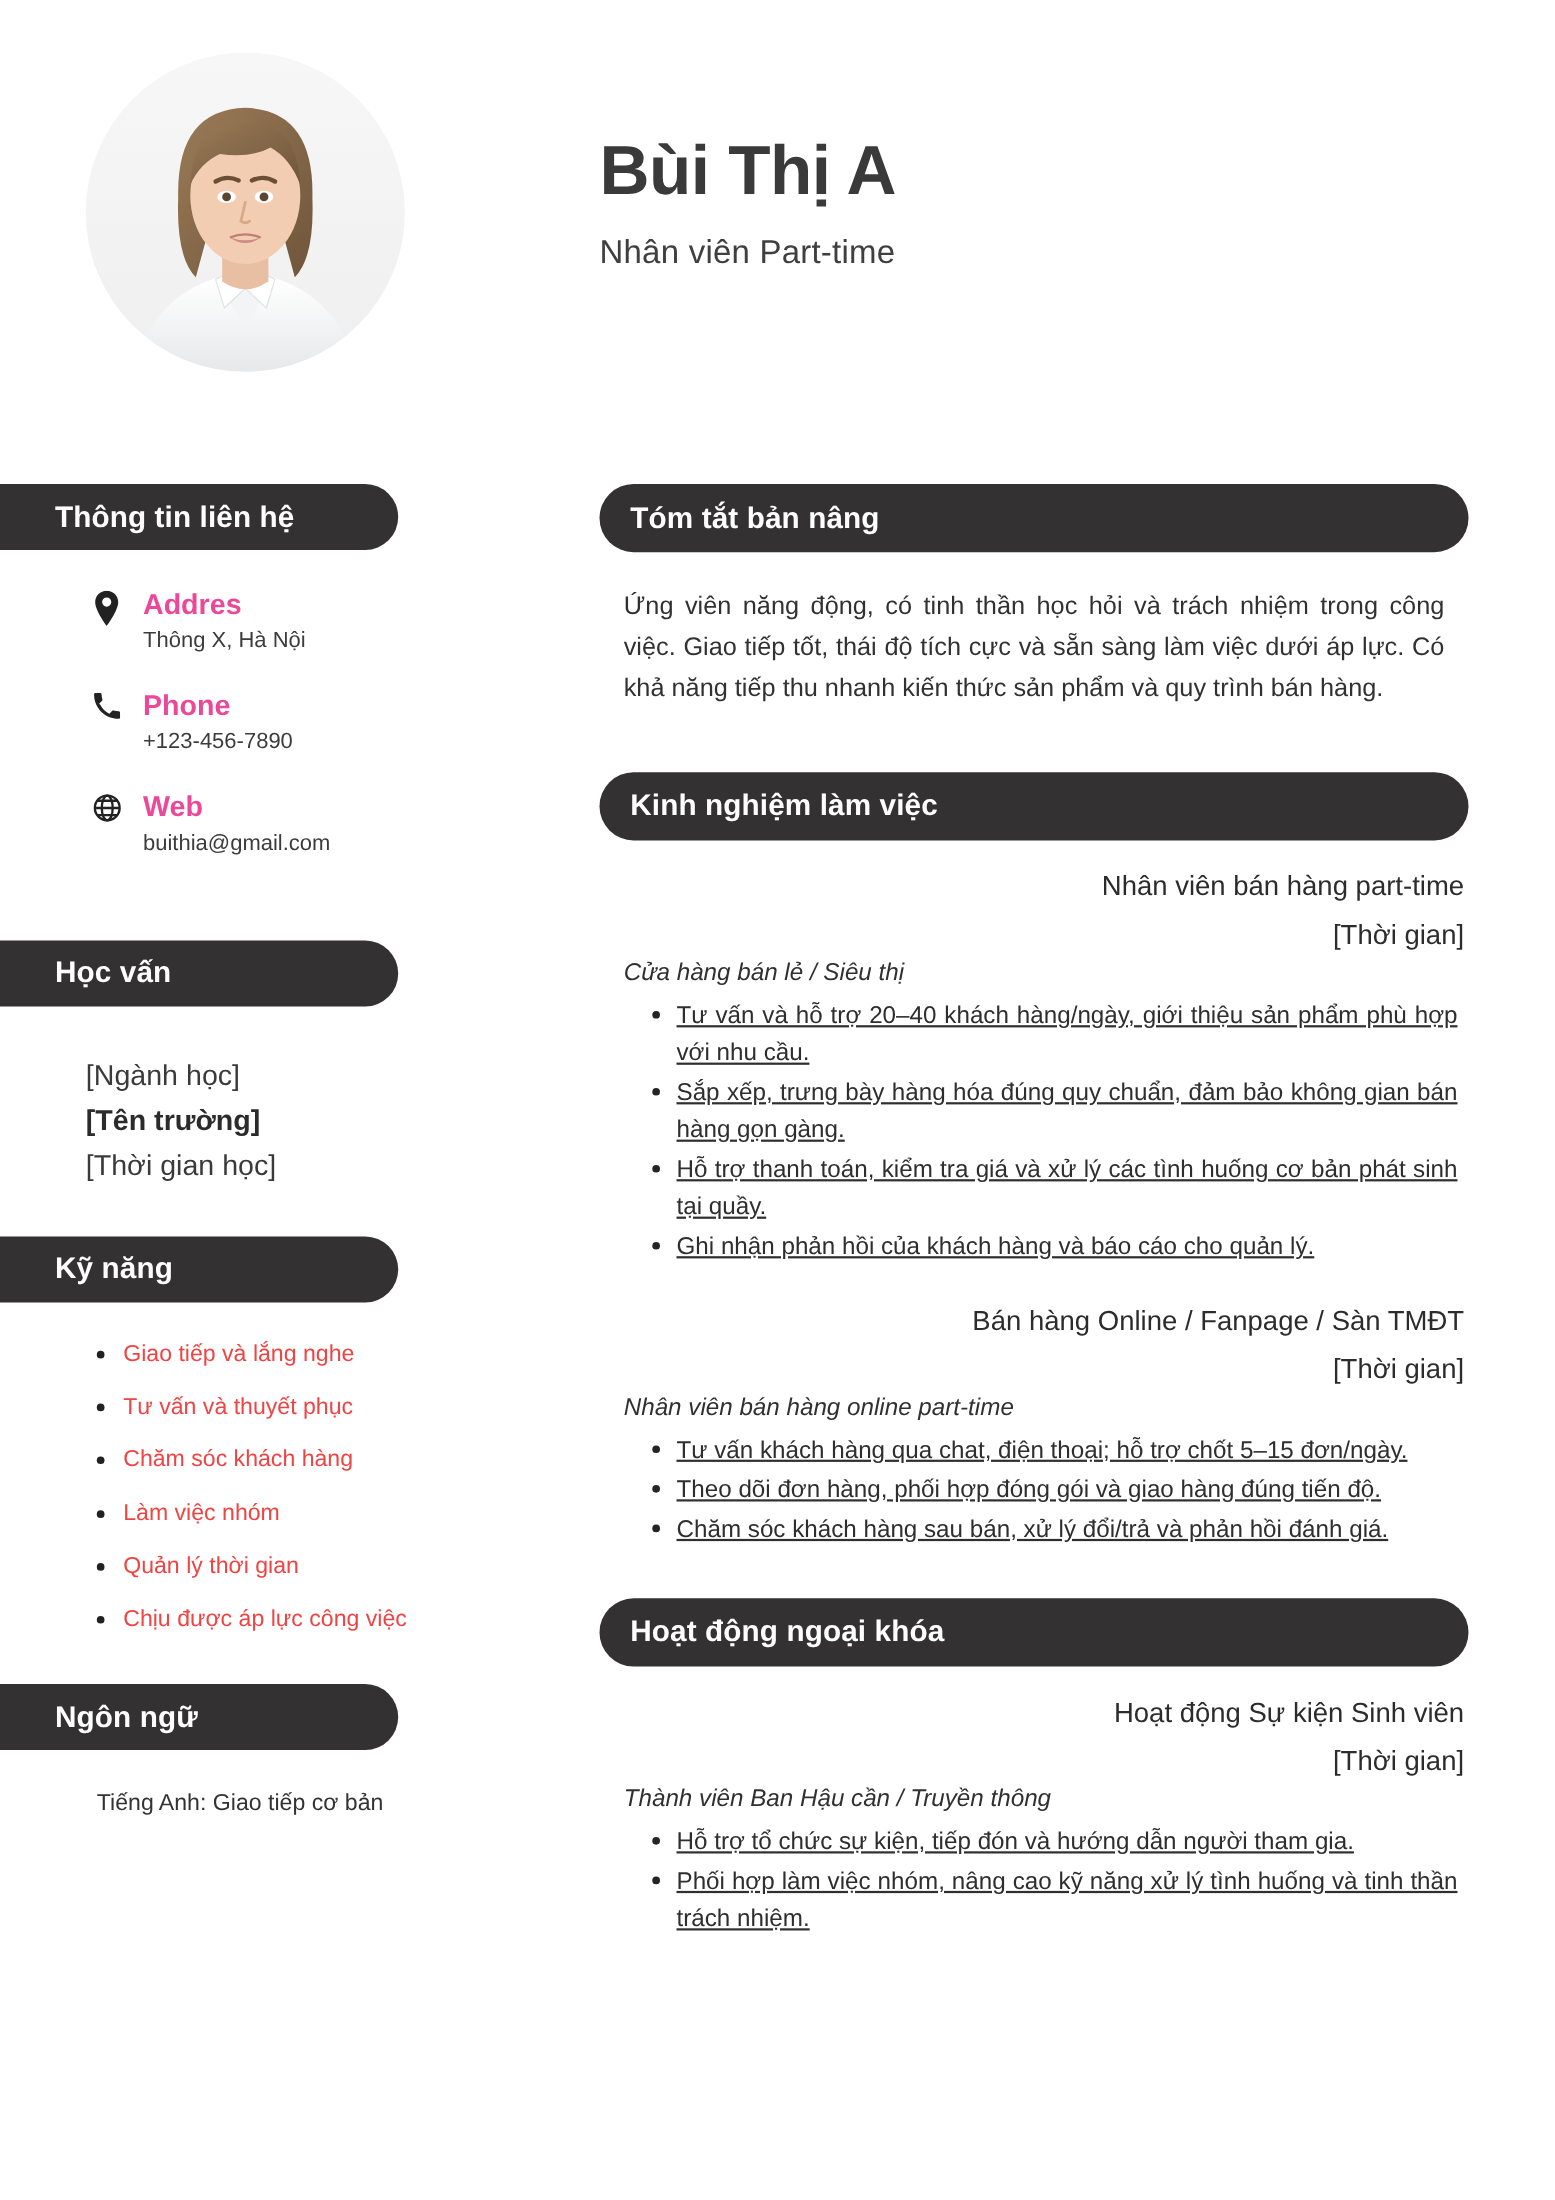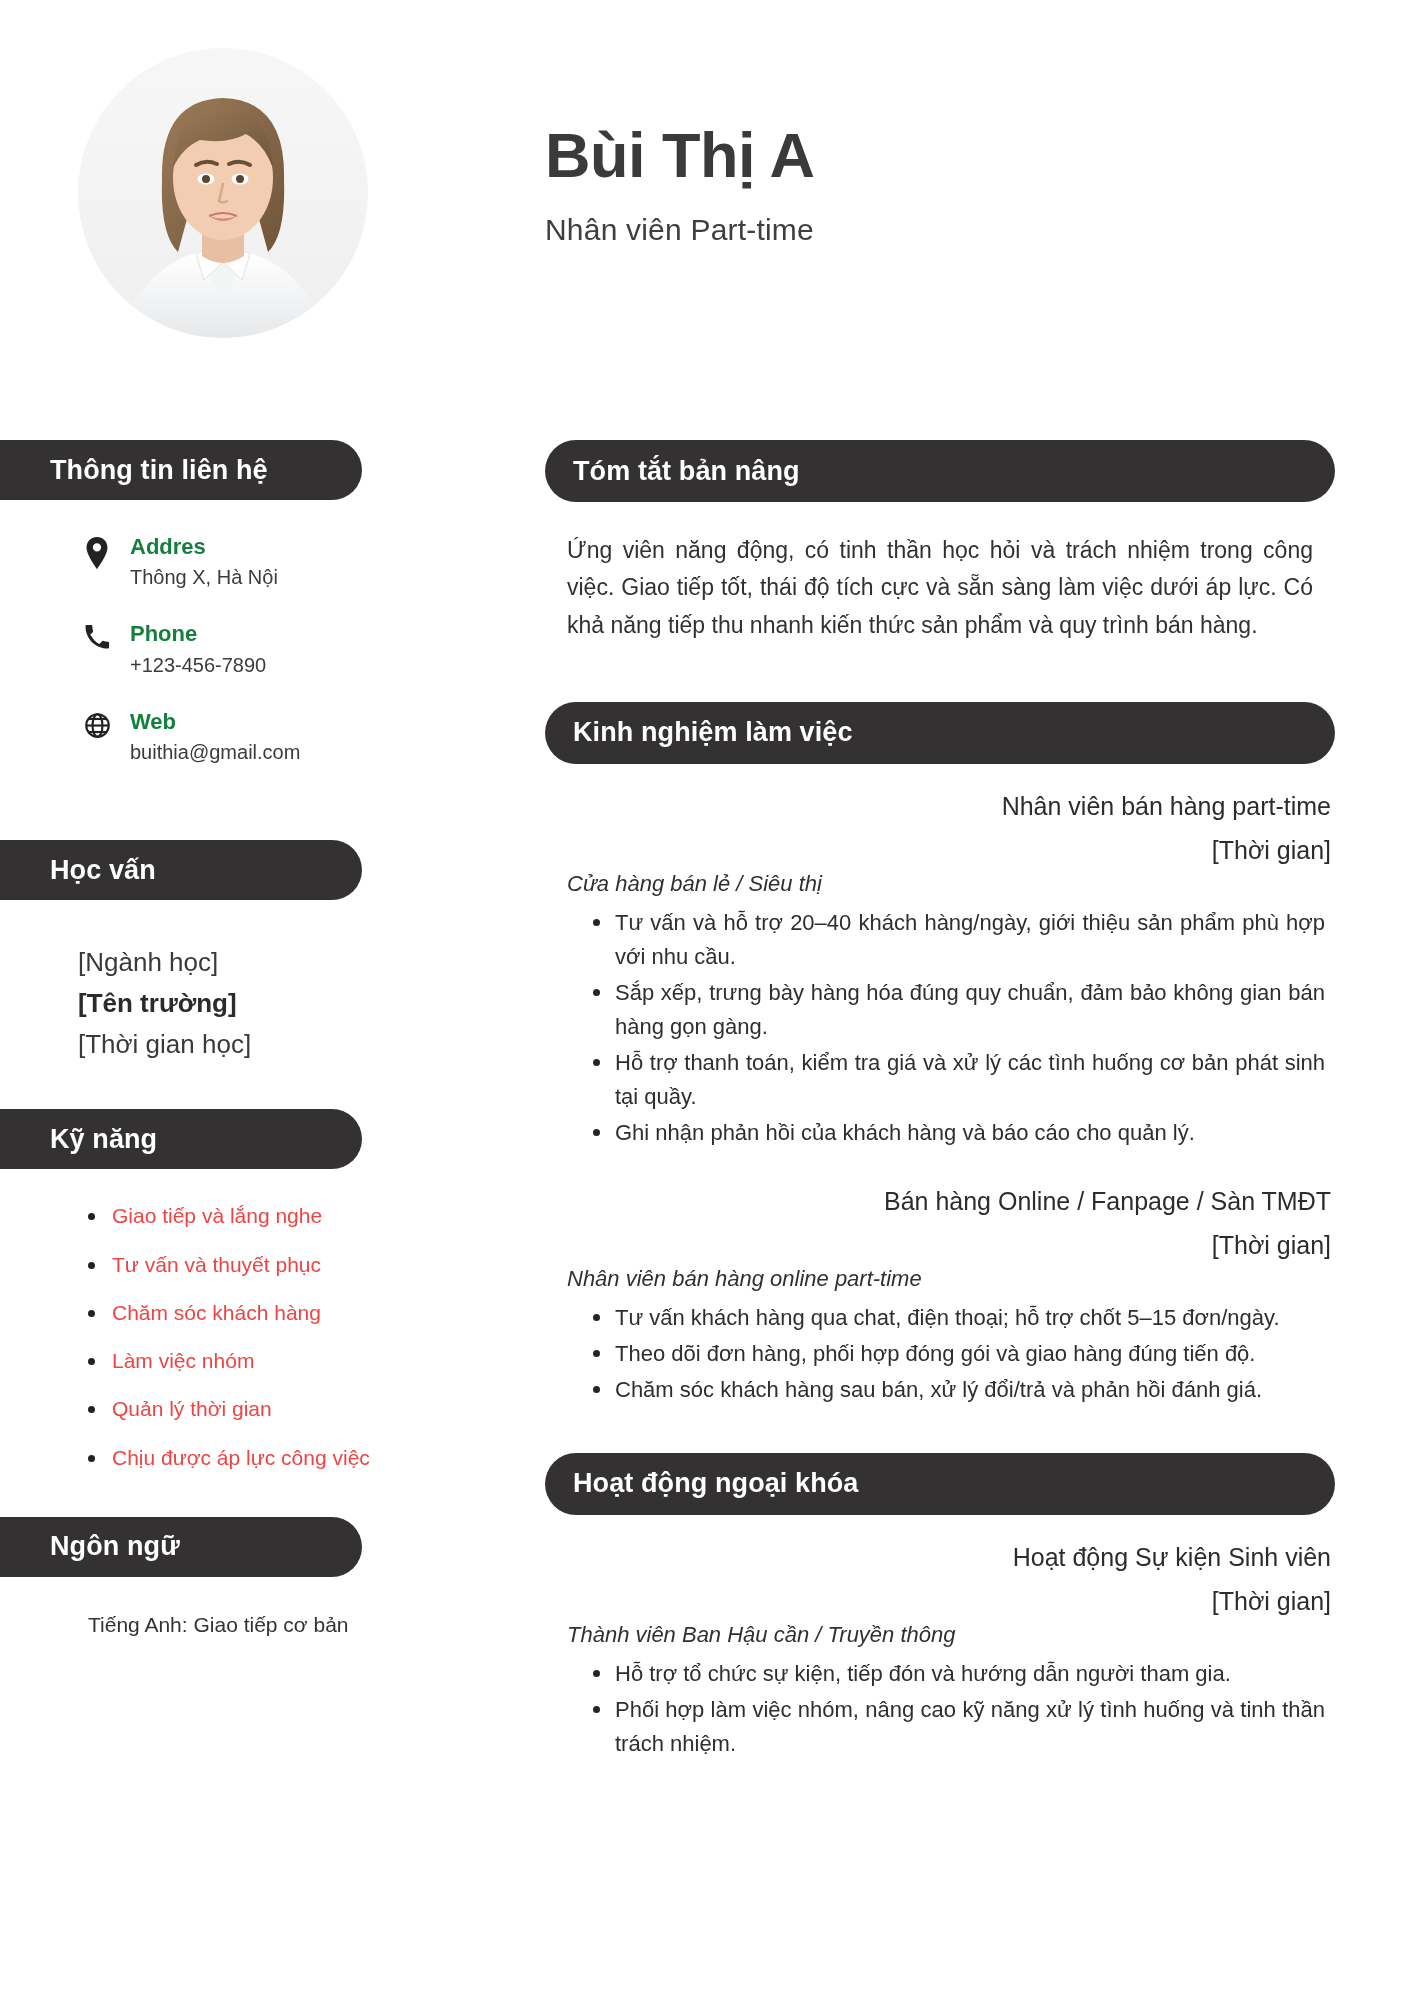--- a/index.html
+++ b/index.html
@@ -102,23 +102,23 @@
   }
   .contact-icon {
     width: 34px;
     min-width: 34px;
     padding-top: 3px;
     color: #222222;
   }
   .contact-icon svg { display: block; }
   .contact-body { padding-left: 12px; }
   .contact-label {
-    font-size: 22px;
+    font-size: 26px;
     font-weight: 700;
-    color: #15803d;
+    color: #ec4899;
     line-height: 1.2;
   }
   .contact-value {
     font-size: 20px;
     font-weight: 400;
     color: #3c3c3c;
     margin-top: 5px;
     line-height: 1.25;
   }
 
@@ -193,20 +193,21 @@
     font-size: 22px;
     font-style: italic;
     color: #303030;
     margin-top: 5px;
     line-height: 1.3;
   }
   .entry-bullets {
     margin-top: 7px;
     padding-left: 48px;
     list-style: none;
+    text-decoration: underline;
   }
   .entry-bullets li {
     position: relative;
     font-size: 22px;
     line-height: 1.55;
     color: #2e2e2e;
     margin-bottom: 2px;
     text-align: justify;
     padding-right: 6px;
   }

